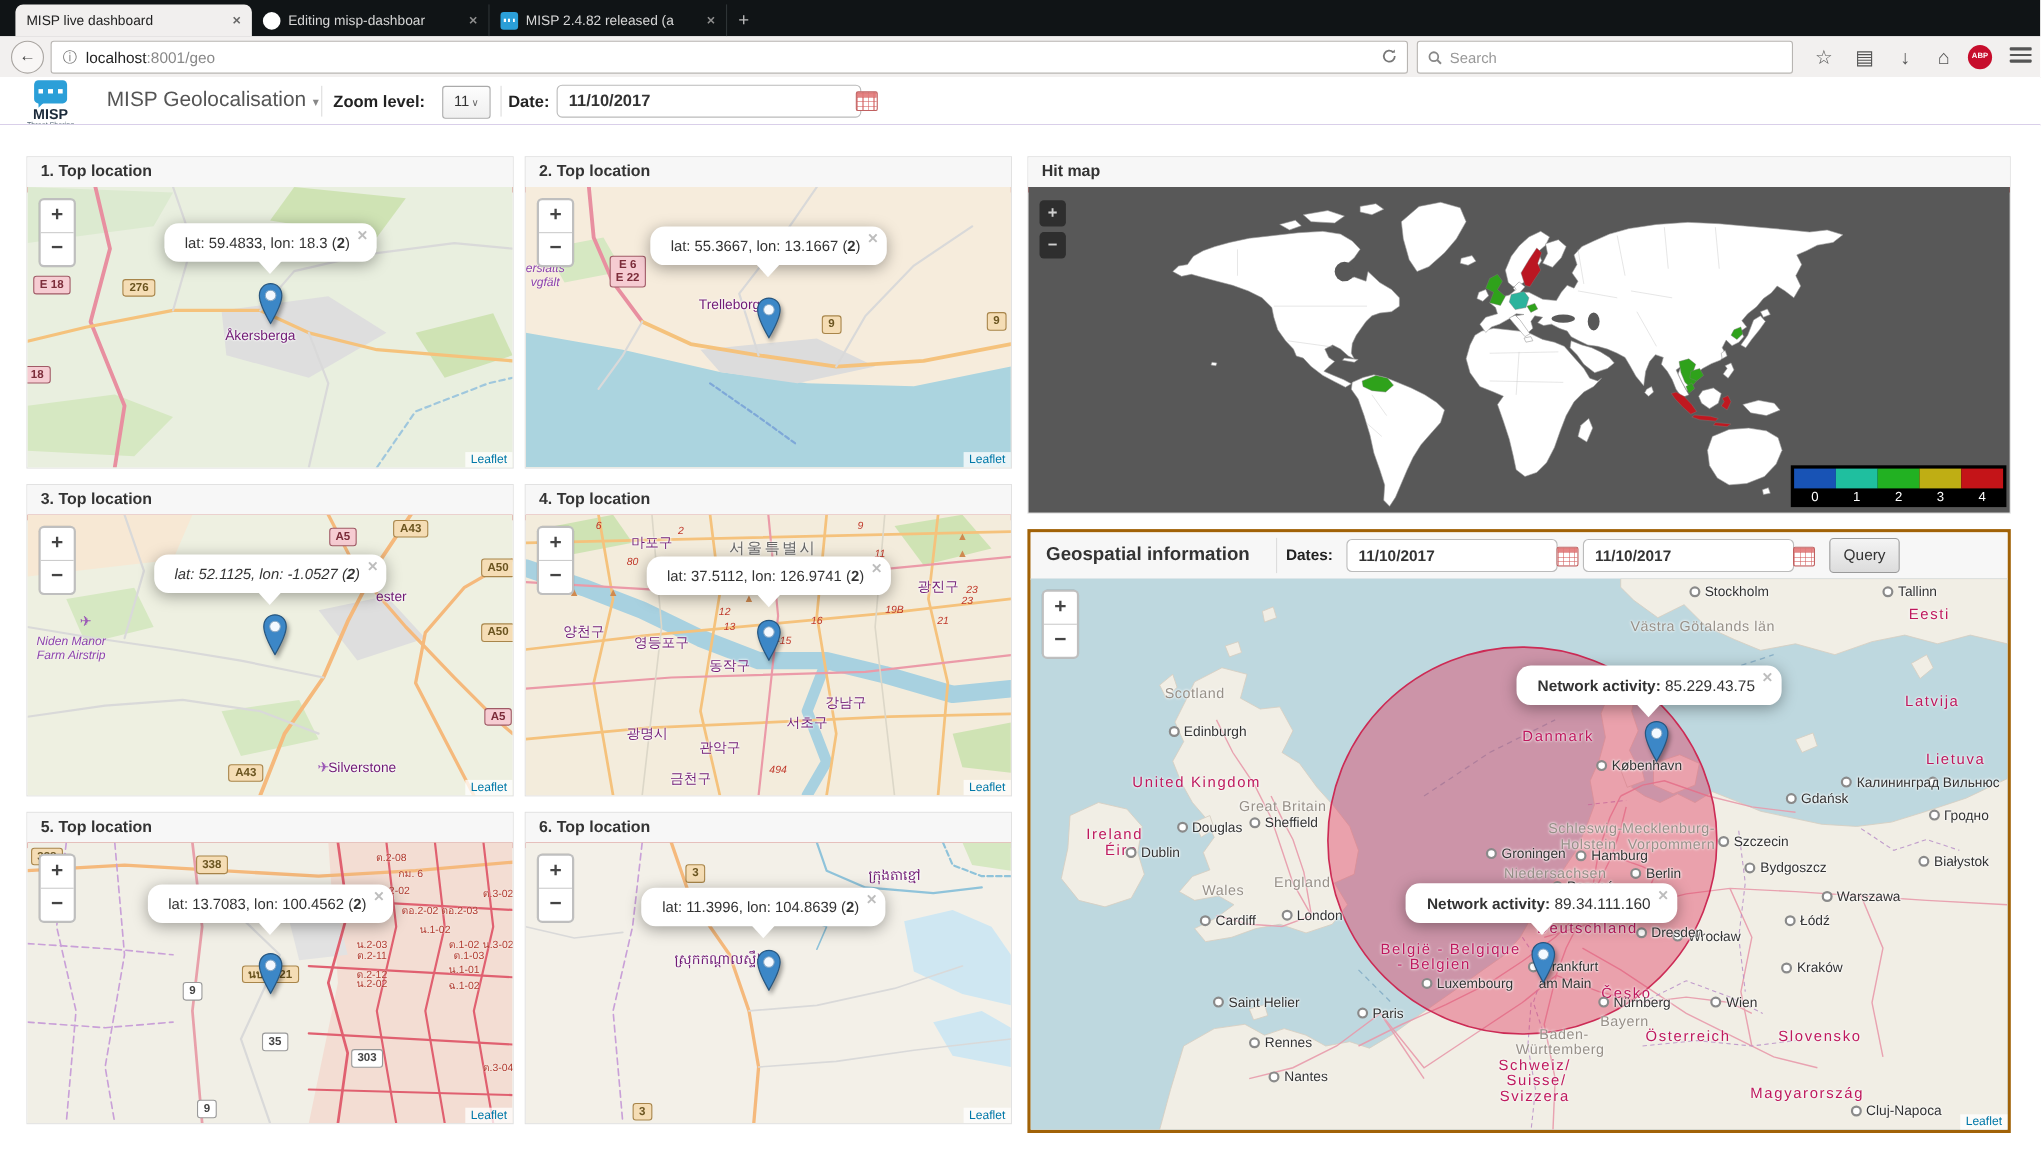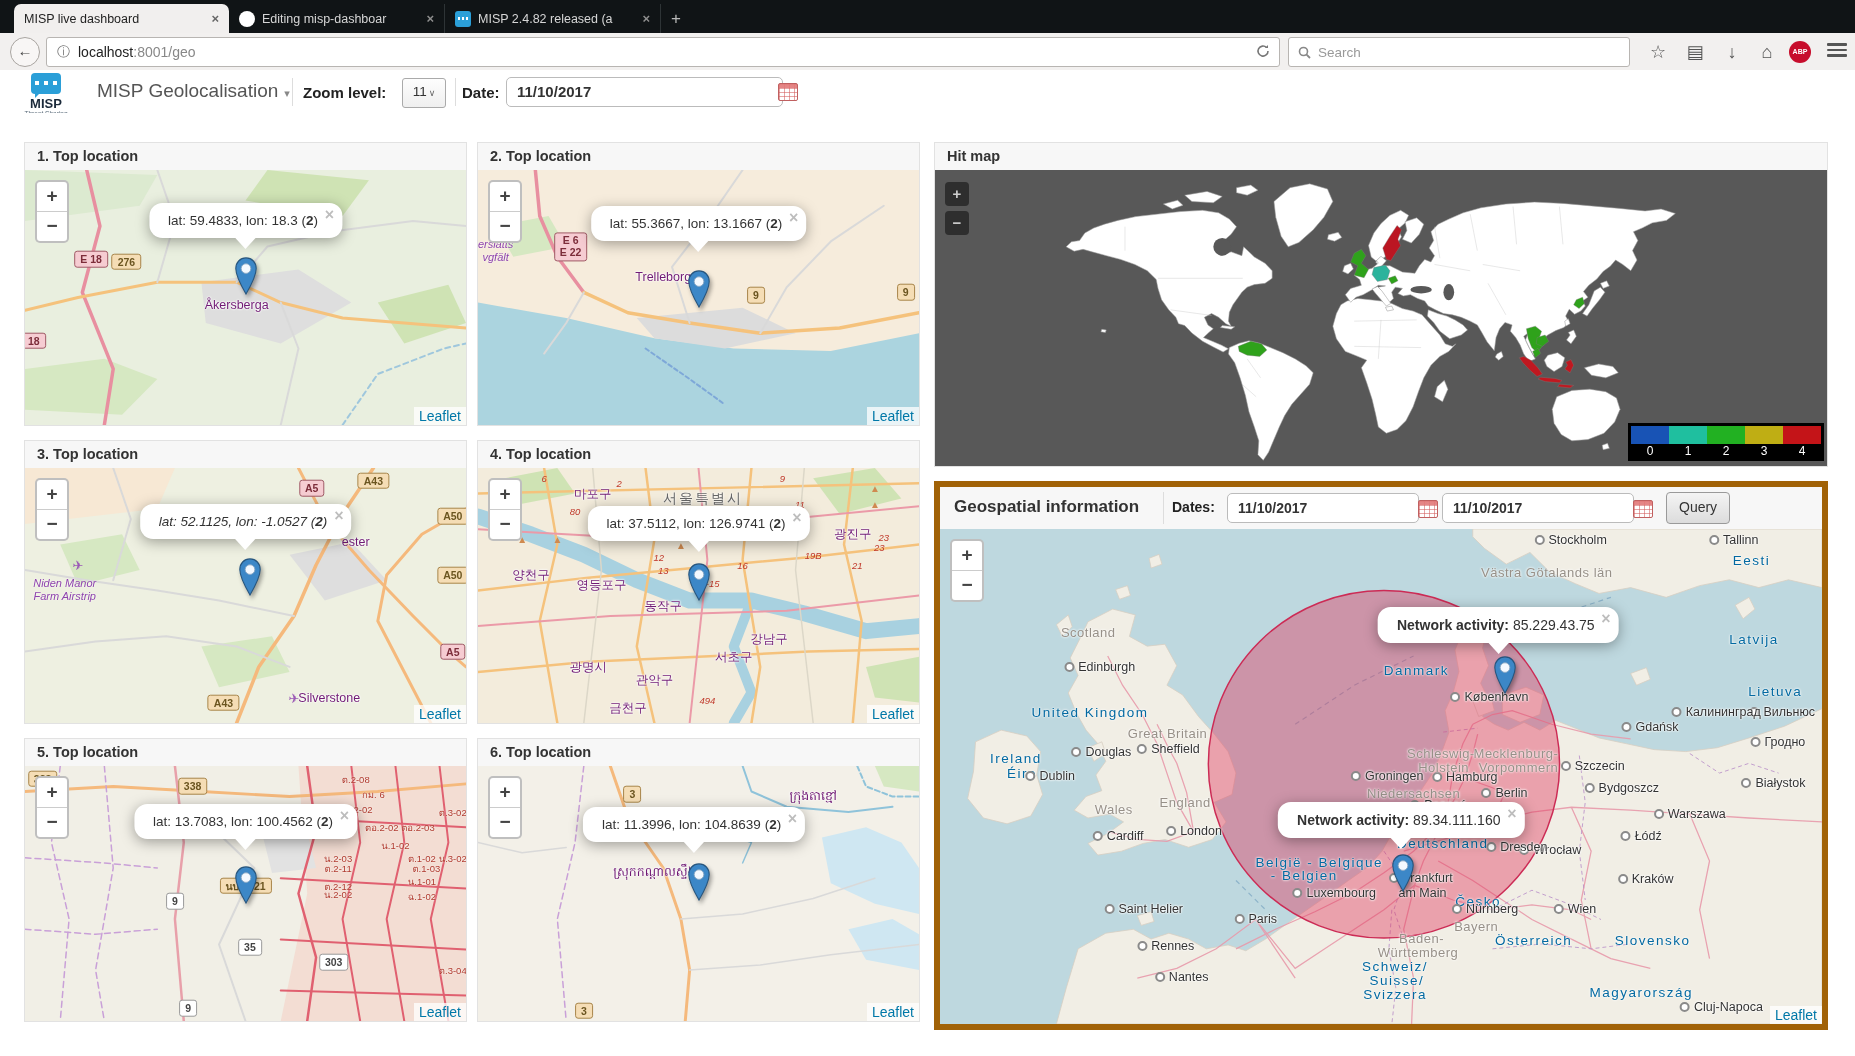--- a/index.html
+++ b/index.html
@@ -82,51 +82,51 @@
   .shield-pink{background:#f6ccd2;border:1.5px solid #a05a66;color:#7c2d3a;}
   .shield-tan{background:#f5ddb5;border:1.5px solid #a8854a;color:#6b5520;}
   .shield-plain{background:#fff;border:1.5px solid #999;color:#444;}
   .pin{position:absolute;width:25px;height:38px;transform:translate(-50%,-100%);z-index:5;filter:drop-shadow(2px 3px 2px rgba(0,0,0,.35));}
   .popup{position:absolute;transform:translateX(-50%);background:#fff;border-radius:13px;padding:10px 24px 10px 19px;
     box-shadow:0 3px 14px rgba(0,0,0,.35);font-size:13.5px;color:#333;white-space:nowrap;z-index:6;}
   .popup .pp-strong{font-weight:bold;}
   .popup .pp-close{position:absolute;top:4px;right:8px;color:#bdbdbd;font-size:16px;font-weight:bold;line-height:1;}
   .popup .tail{position:absolute;left:50%;bottom:-11px;margin-left:-11px;width:0;height:0;
     border-left:11px solid transparent;border-right:11px solid transparent;border-top:12px solid #fff;}
-  .attr{position:absolute;right:0;bottom:0;background:rgba(255,255,255,.75);font-size:14px;padding:1px 5px;color:#333;z-index:7;}
+  .attr{position:absolute;right:0;bottom:0;background:rgba(255,255,255,.75);font-size:11px;padding:1px 5px;color:#333;z-index:7;}
   .attr span{color:#0078A8;}
   
   .hitmap-area{position:absolute;left:0;top:27px;right:0;bottom:0;background:#585858;overflow:hidden;}
   .hit-zoom{position:absolute;left:10px;top:12px;z-index:7;}
   .hit-zoom div{width:24px;height:24px;background:#2e2e2e;border-radius:4px;color:#cfcfcf;font-size:15px;font-weight:bold;
     text-align:center;line-height:24px;margin-bottom:5px;}
   .legend{position:absolute;right:3px;bottom:5px;background:#000;padding:3px 3px 2px 3px;z-index:7;}
   .legend-bar{display:flex;}
   .legend-bar div{width:38px;height:18px;}
   .legend-nums{display:flex;}
   .legend-nums div{width:38px;text-align:center;color:#fff;font-size:12px;line-height:15px;}
   
-  .geo-panel{position:absolute;left:934px;top:368px;width:894px;height:549px;border:6px solid #a16207;background:#fff;box-sizing:border-box;}
+  .geo-panel{position:absolute;left:934px;top:368px;width:894px;height:549px;border:3px solid #a16207;background:#fff;box-sizing:border-box;}
   .geo-h{position:relative;height:42px;background:#f7f7f7;border-bottom:1px solid #e5e5e5;}
   .geo-title{position:absolute;left:14px;top:10px;font-size:17px;font-weight:bold;color:#333;}
   .geo-h .vsep2{position:absolute;left:223px;top:5px;width:1px;height:32px;background:#ddd;}
   .geo-dates-label{position:absolute;left:232px;top:12px;font-size:14px;font-weight:bold;color:#222;}
   .geo-date{position:absolute;top:6px;width:180px;height:28px;border:1px solid #bbb;border-radius:5px;background:#fff;
     font-size:14px;font-weight:bold;color:#333;padding:0 0 0 10px;font-family:"Liberation Sans","DejaVu Sans",sans-serif;}
   .cal.g1{position:absolute;left:478px;top:13px;}
   .cal.g2{position:absolute;left:693px;top:13px;}
   .query-btn{position:absolute;left:726px;top:5px;height:30px;padding:0 12px;border:1px solid #9a9a9a;border-radius:4px;
     background:linear-gradient(#f4f4f4,#dcdcdc);font-size:14px;color:#333;line-height:28px;}
   .geo-map{position:absolute;left:0;top:42px;right:0;bottom:0;background:#bed8df;overflow:hidden;}
   .geo-map svg.gsvg{position:absolute;left:0;top:0;width:100%;height:100%;}
   .glabel{position:absolute;transform:translate(-50%,-50%);white-space:nowrap;z-index:3;}
   .city{font-size:12.5px;color:#333;text-shadow:0 0 2px #fff,0 0 2px #fff,0 0 3px #fff;}
   .city::before{content:"";display:inline-block;width:6px;height:6px;border:2px solid #8a8a8a;border-radius:50%;background:#fff;margin-right:4px;vertical-align:-1px;}
   .city2{font-size:12.5px;color:#333;text-shadow:0 0 2px #fff,0 0 3px #fff;}
-  .country{font-size:13.5px;color:#0369a1;letter-spacing:1.5px;text-shadow:0 0 2px #fff,0 0 3px #fff;}
+  .country{font-size:13.5px;color:#be185d;letter-spacing:1.5px;text-shadow:0 0 2px #fff,0 0 3px #fff;}
   .region{font-size:13px;color:#979088;letter-spacing:.5px;text-shadow:0 0 2px #fff,0 0 3px #fff;}
 </style>
 </head>
 <body>
 
 <div class="screen">
 
   <div class="tabbar">
     <div class="tab active">
       <span class="t-title">MISP live dashboard</span>
@@ -483,21 +483,21 @@
       <svg class="pin" viewBox="0 0 25 41" style="left: 50%; top: 49%;">
         <path d="M12.5,1 C6,1 1.5,6 1.5,12.5 C1.5,21 12.5,40 12.5,40 C12.5,40 23.5,21 23.5,12.5 C23.5,6 19,1 12.5,1 Z" fill="#3c87c7" stroke="#27567f" stroke-width="1.2"></path>
         <circle cx="12.5" cy="12.5" r="5.2" fill="#f4f9ff" stroke="#89a8c4"></circle>
       </svg>
       <div class="popup" style="left: 50%; top: 13%;">
         <span class="pp-pre">lat: 59.4833, lon: 18.3 (</span><span class="pp-strong">2</span><span class="pp-post">)</span>
         <span class="pp-close">×</span>
         <span class="tail"></span>
       </div>
       <div class="attr"><span class="attr-link">Leaflet</span></div>
-    <div class="ann shield-pink" style="left: 5%; top: 35%; margin-left: 44px;">E 18</div>
+    <div class="ann shield-pink" style="left: 5%; top: 35%;">E 18</div>
           <div class="ann shield-tan" style="left: 23%; top: 36%;">276</div>
           <div class="ann shield-pink" style="left: 2%; top: 67%;">18</div>
           <div class="ann town" style="left: 48%; top: 53%;">Åkersberga</div>
         </div>
   </div>
 
   <div class="panel" style="left: 477px; top: 29px;">
     <div class="panel-h panel-title">2. Top location</div>
     <div class="map" style="background: rgb(246, 236, 220);">
       <svg class="decor" viewBox="0 0 443 257" preserveAspectRatio="none">

